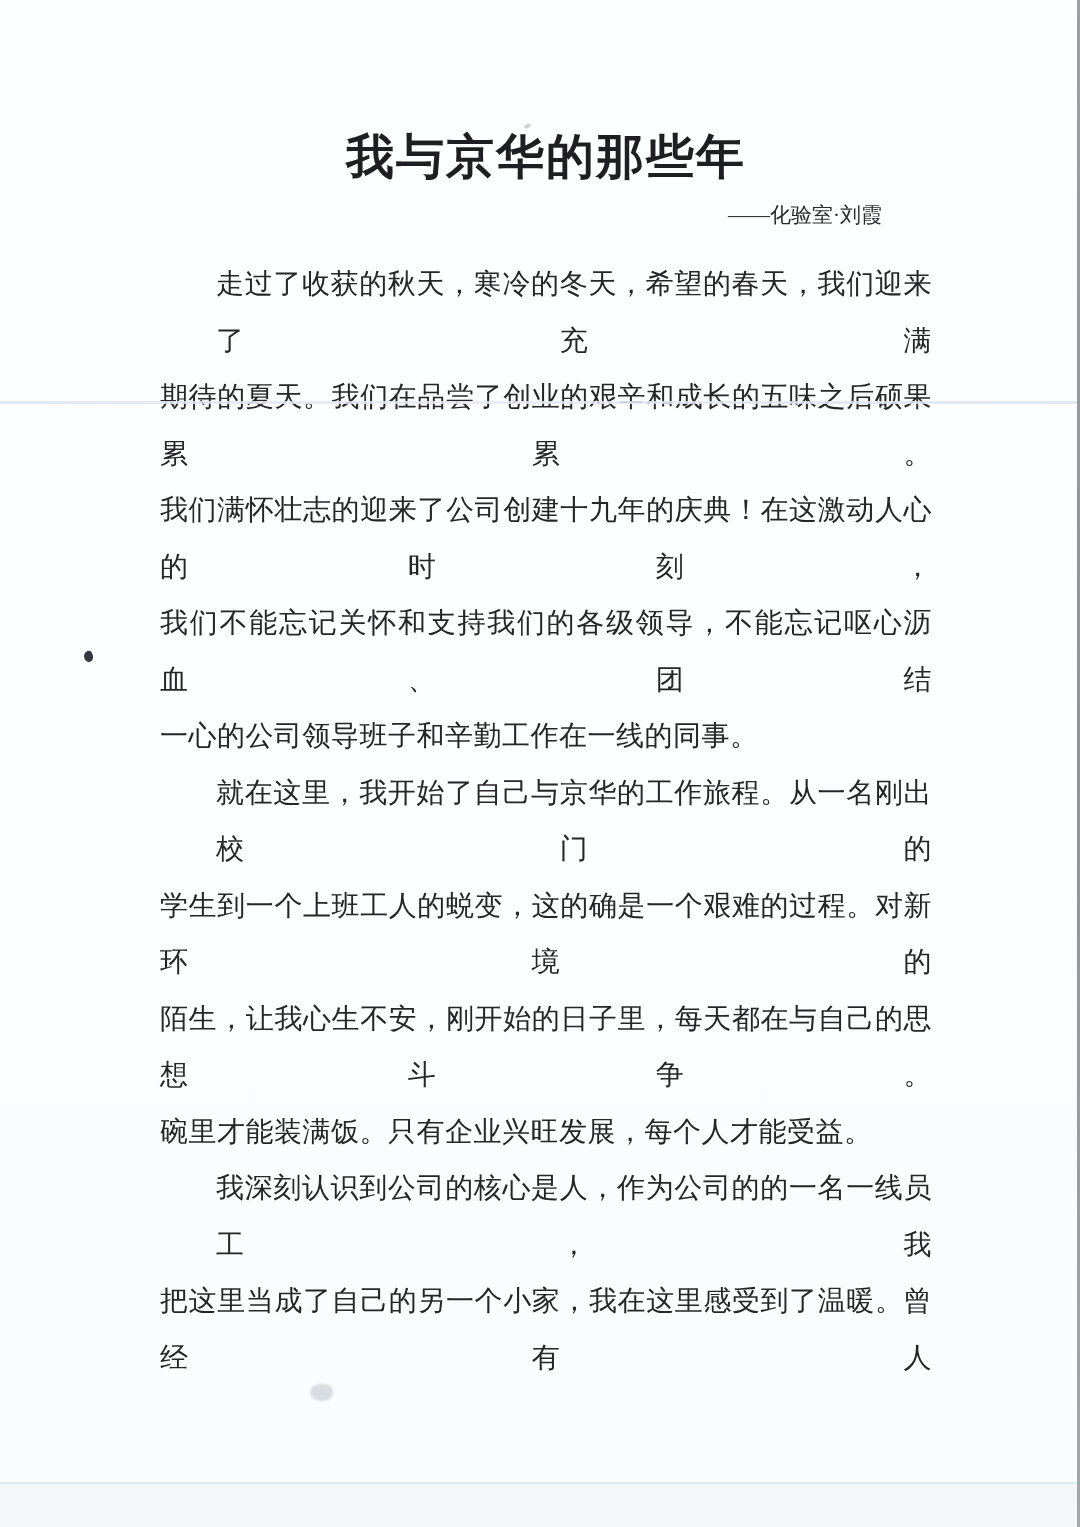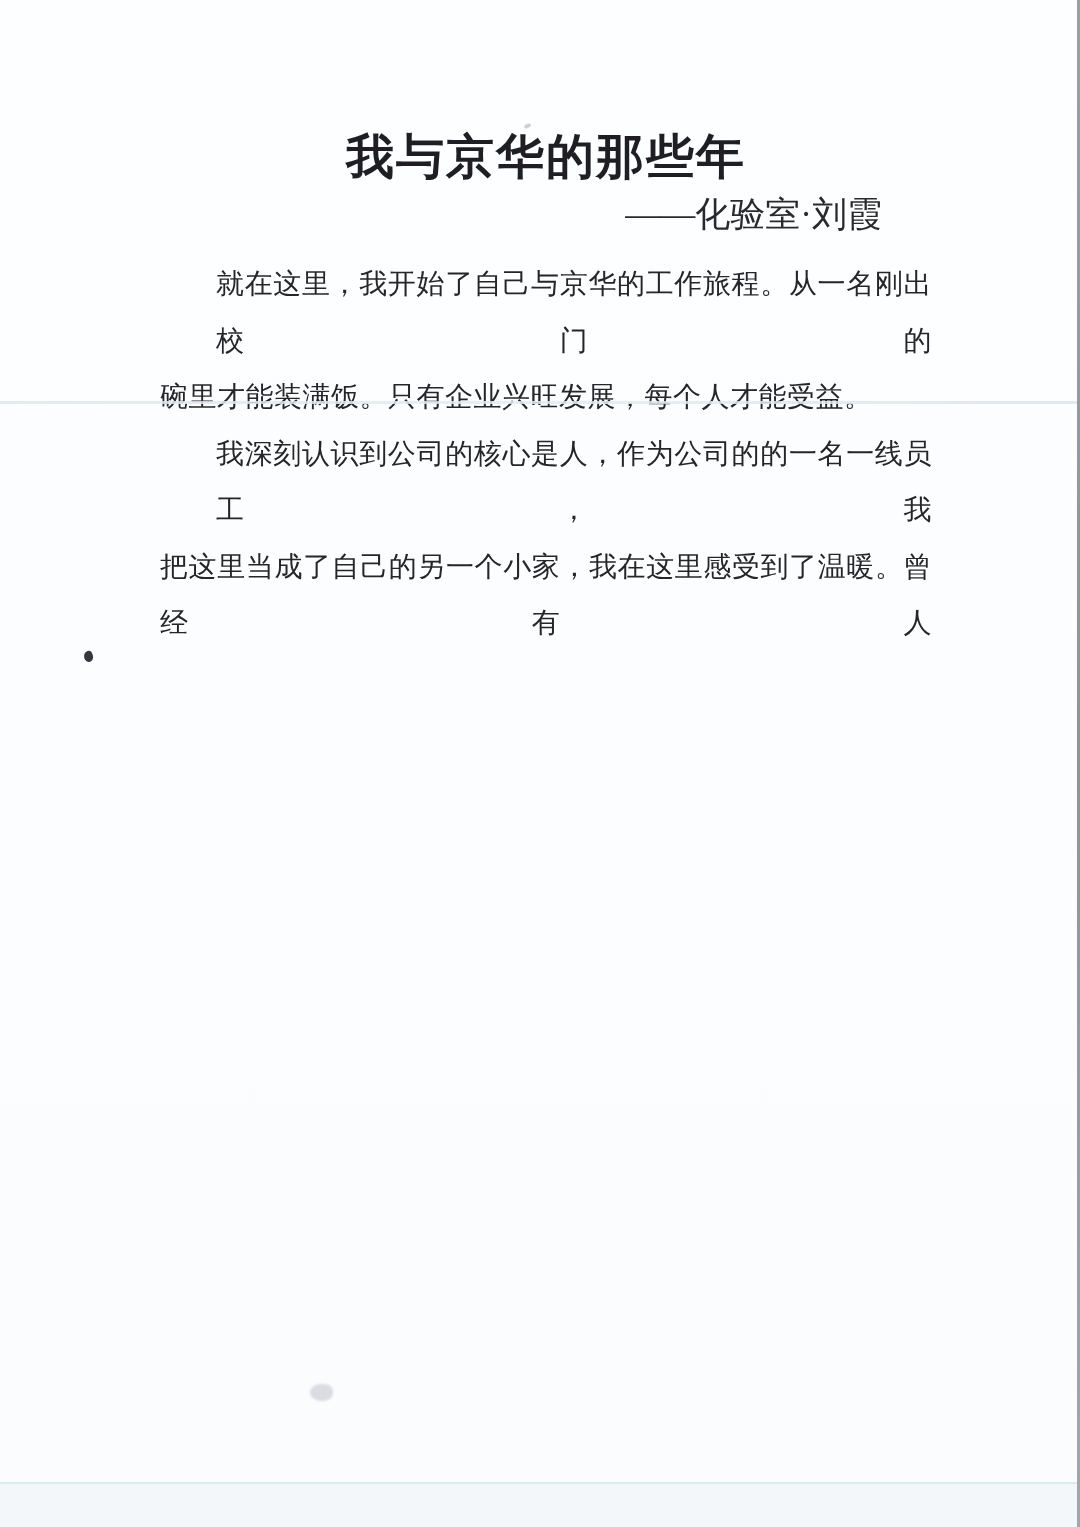--- a/index.html
+++ b/index.html
@@ -26,21 +26,21 @@
     font-size: 48px;
     line-height: 58px;
     font-weight: 700;
     text-align: center;
     color: #1f1f23;
     letter-spacing: 2px;
   }
 
   .byline {
     margin-top: 6px;
-    font-size: 35px;
+    font-size: 21px;
     line-height: 46px;
     text-align: right;
     padding-right: 50px;
     color: #2a2a2e;
   }
 
   .body-text { margin-top: 18px; }
 
   .para { margin: 0; }
 
@@ -107,23 +107,32 @@
 <div class="page">
 
   <div class="content">
 
     <h1 class="doc-title">我与京华的那些年</h1>
 
     <div class="byline">——化验室·刘霞</div>
 
     <div class="body-text">
 
+      <div class="para">
+        <div class="line first">走过了收获的秋天，寒冷的冬天，希望的春天，我们迎来了充满</div>
+        <div class="line">期待的夏天。我们在品尝了创业的艰辛和成长的五味之后硕果累累。</div>
+        <div class="line">我们满怀壮志的迎来了公司创建十九年的庆典！在这激动人心的时刻，</div>
+        <div class="line">我们不能忘记关怀和支持我们的各级领导，不能忘记呕心沥血、团结</div>
+        <div class="line last">一心的公司领导班子和辛勤工作在一线的同事。</div>
+      </div>
 
       <div class="para">
         <div class="line first">就在这里，我开始了自己与京华的工作旅程。从一名刚出校门的</div>
+        <div class="line">学生到一个上班工人的蜕变，这的确是一个艰难的过程。对新环境的</div>
+        <div class="line">陌生，让我心生不安，刚开始的日子里，每天都在与自己的思想斗争。</div>
         <div class="line last">碗里才能装满饭。只有企业兴旺发展，每个人才能受益。</div>
       </div>
 
       <div class="para">
         <div class="line first">我深刻认识到公司的核心是人，作为公司的的一名一线员工，我</div>
         <div class="line">把这里当成了自己的另一个小家，我在这里感受到了温暖。曾经有人</div>
 
       </div>
 
     </div>

